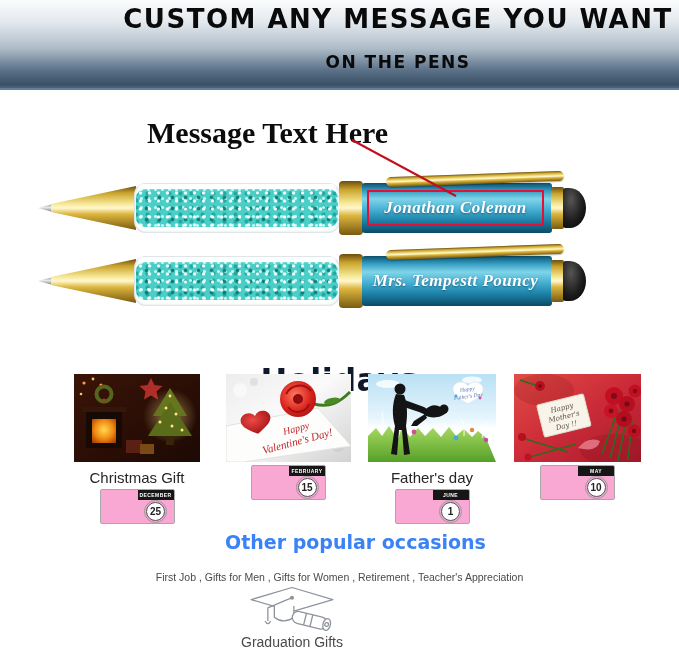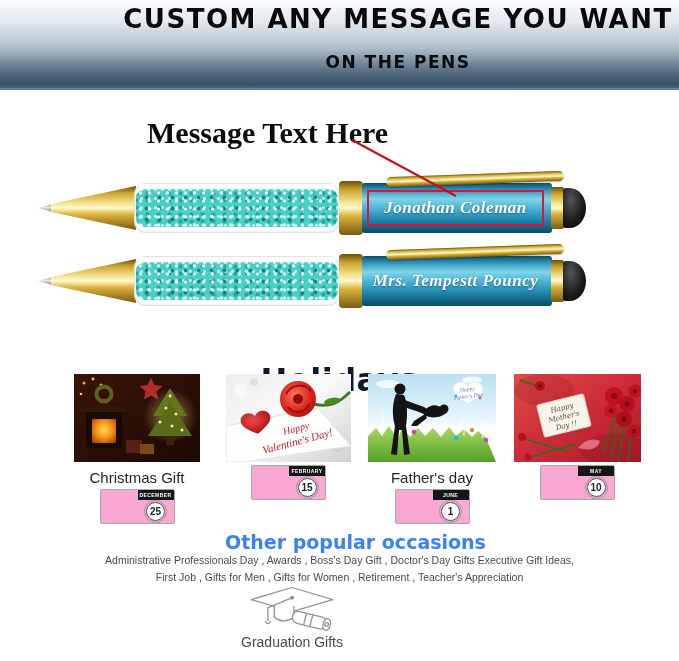--- a/index.html
+++ b/index.html
@@ -326,21 +326,20 @@
     </svg>
     <div class="calendar">
       <div class="cal-month">MAY</div>
       <div class="cal-day">
           <div class="cal-circle">10</div>
         </div>
     </div>
   </div>
 
   <h3 class="occ-title">Other popular occasions</h3>
-  <p class="occ-line o1">Administrative Professionals Day ,  Awards ,  Boss's Day Gift , Doctor's Day Gifts  Executive Gift Ideas,</p>
   <p class="occ-line o2">First Job  , Gifts for Men , Gifts for Women , Retirement , Teacher's Appreciation</p>
 
   <div class="bicon" id="grad-icon">
     <svg width="112" height="52" viewBox="0 0 112 56" fill="#ffffff" stroke="#8f949c" stroke-width="1.4" stroke-linejoin="round">
       <path d="M12,20 L56,7 L100,20 L56,33 Z"></path>
       <path d="M37,27 l0,12 q10,8 21,0 l0,-12"></path>
       <circle cx="56" cy="18" r="2.2" fill="#8f949c" stroke="none"></circle>
       <path d="M56,18 L30,29 L30,43" fill="none"></path>
       <path d="M27,43 q3,6 6,0" fill="none"></path>
       <g transform="rotate(14 76 42)">

